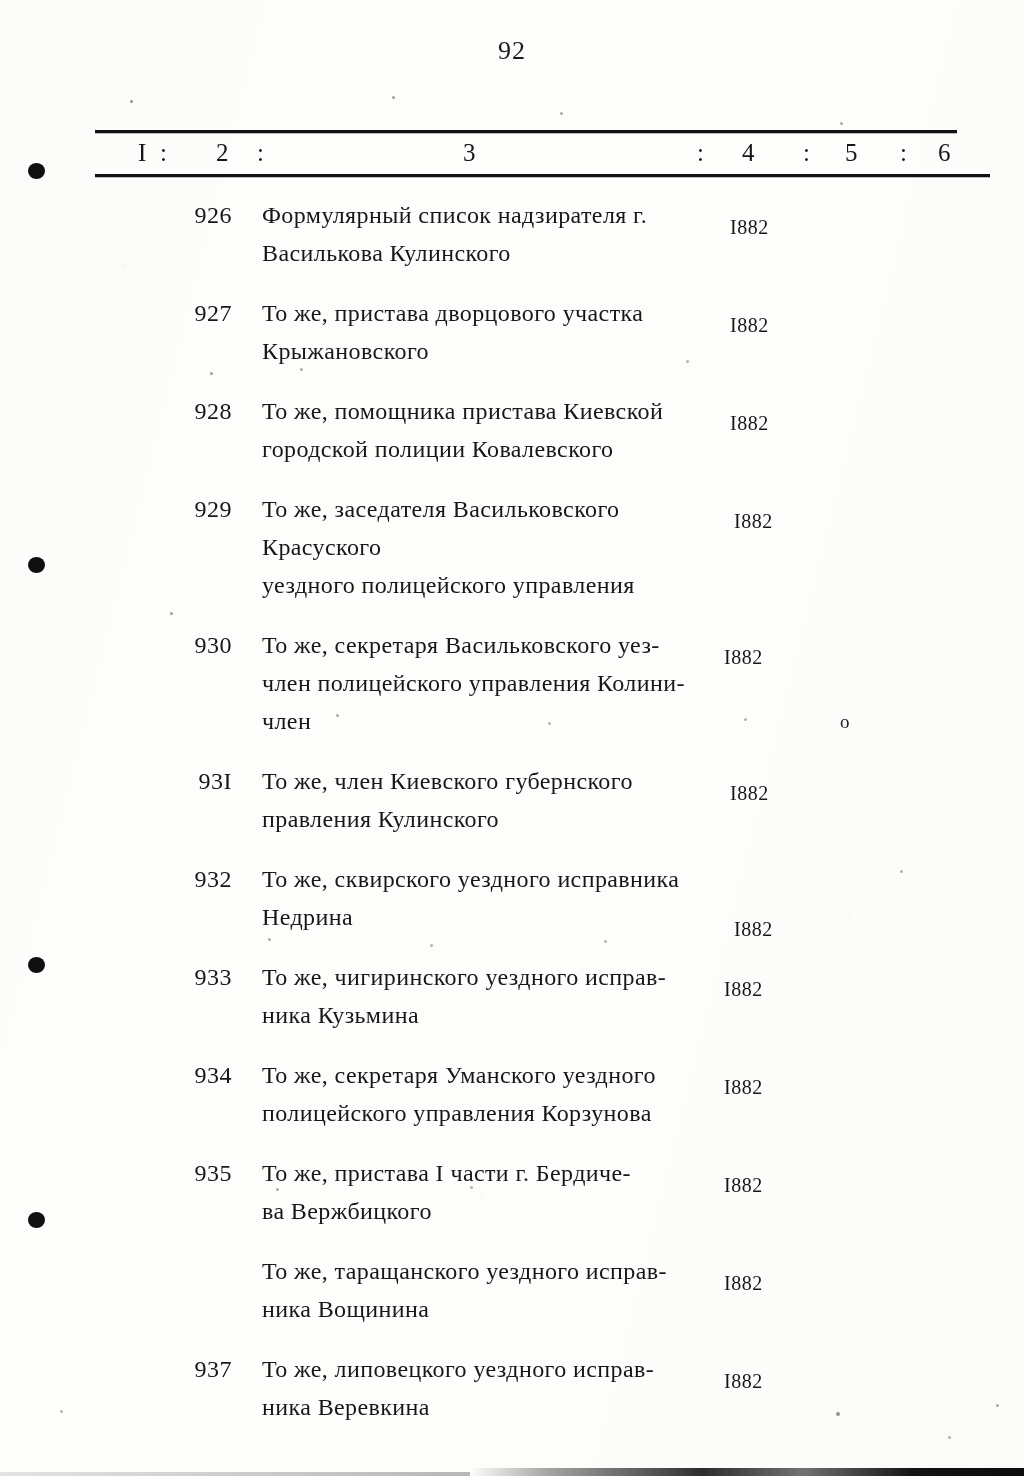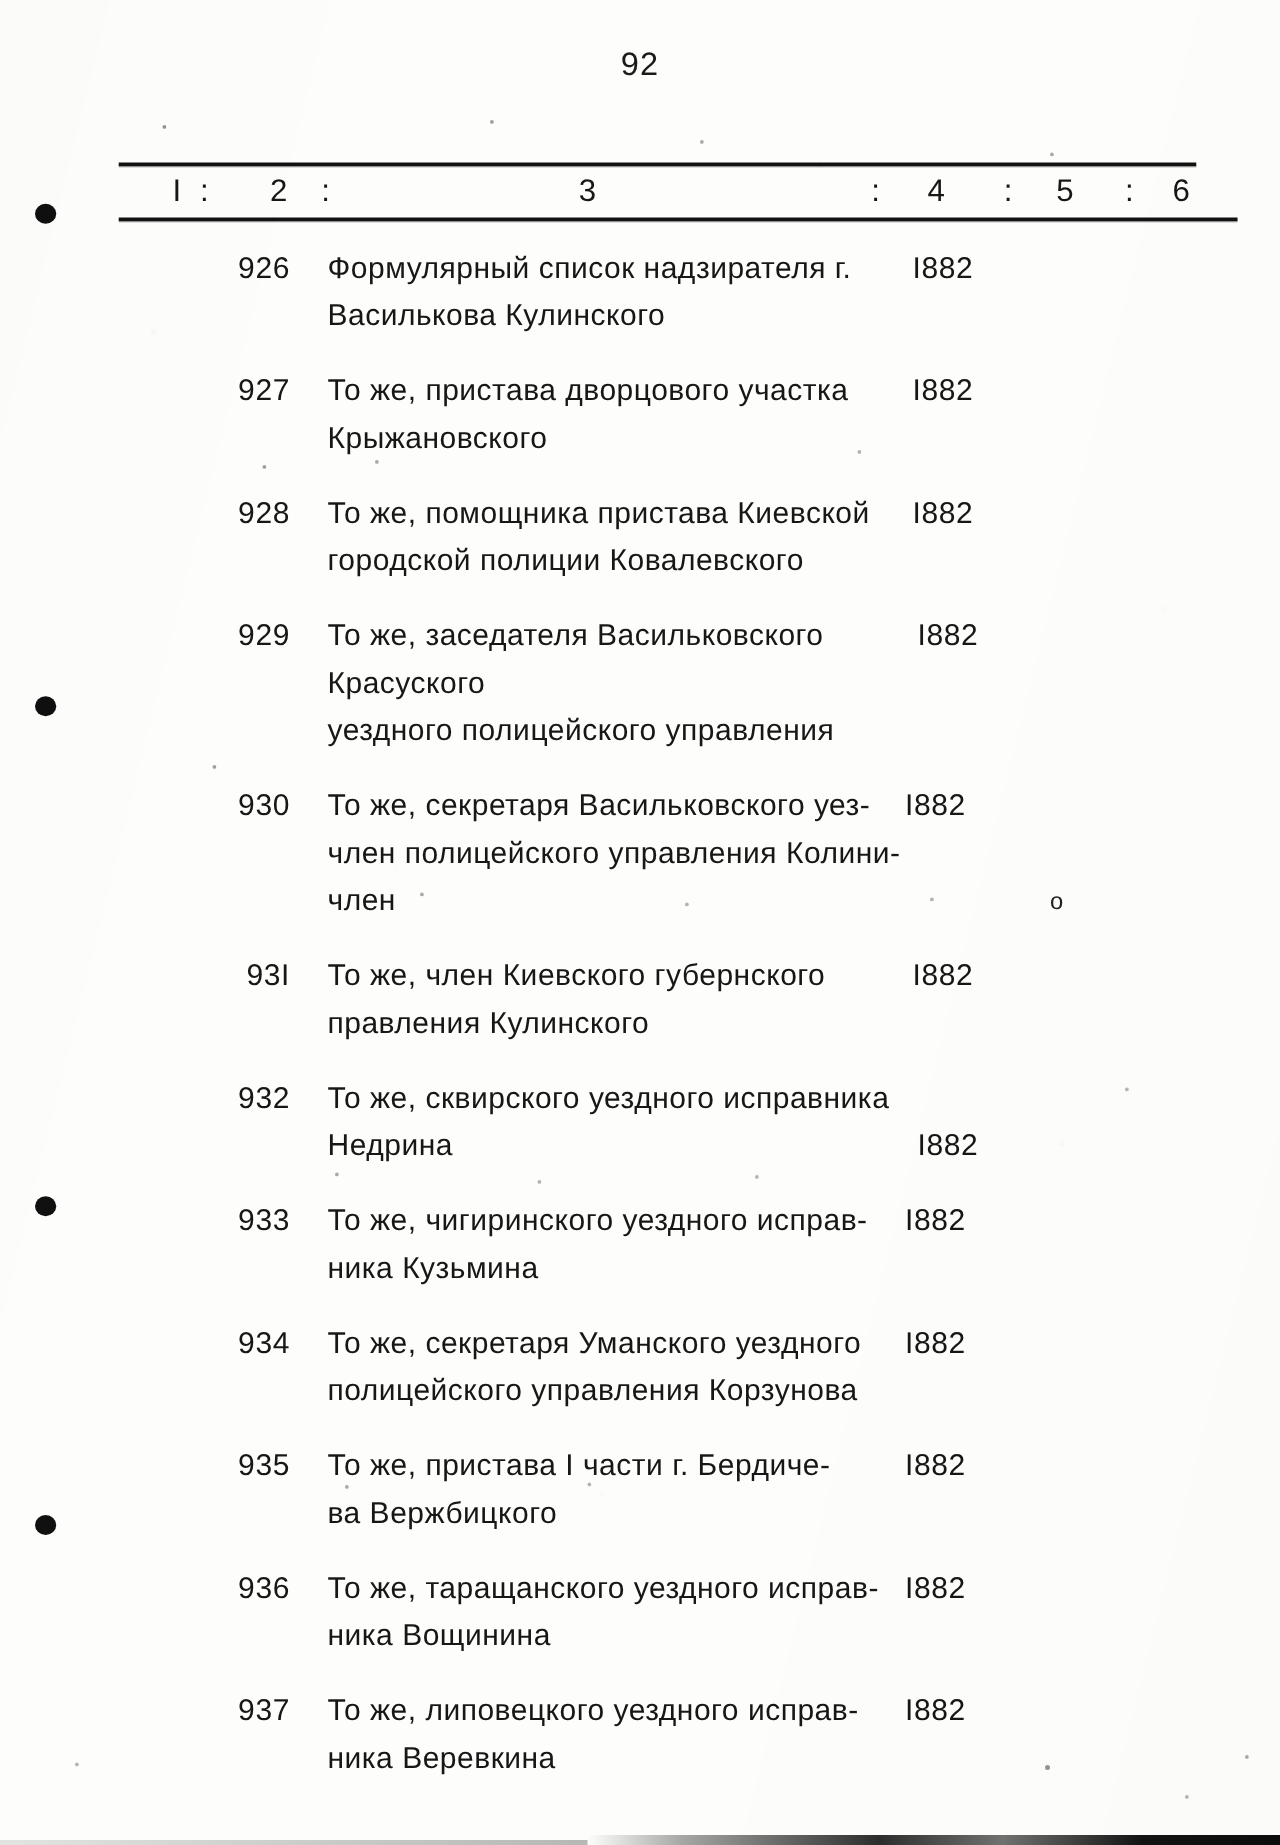--- a/index.html
+++ b/index.html
@@ -7,21 +7,21 @@
     padding: 0;
     background: #ffffff;
   }
 
   #page {
     position: relative;
     width: 1024px;
     height: 1476px;
     background: #fdfdfb;
     overflow: hidden;
-    font-family: Liberation Sans, sans-serif;
+    font-family: Liberation Serif, serif;
     color: #171717;
     
     box-sizing: border-box;
   }
 
   
   #grain {
     position: absolute;
     inset: 0;
     pointer-events: none;
@@ -131,22 +131,22 @@
     position: relative;
     font-size: 24px;
     line-height: 38px;
     letter-spacing: 0.4px;
     white-space: pre;
   }
 
   .year {
     position: absolute;
     left: 472px;
-    top: 0;
-    font-size: 24px;
+    top: 12px;
+    font-size: 20px;
     line-height: 38px;
     letter-spacing: 0.5px;
     white-space: pre;
   }
   
   .year.tight { left: 462px; }
   .year.tight2 { left: 468px; }
 
   
   .bind-dot {
@@ -294,21 +294,20 @@
         </div>
       </div>
       <div class="entry">
         <div class="entry-num">935</div>
         <div class="entry-body">
           <div class="eline">То же, пристава I части г. Бердиче-<span class="year tight">I882</span></div>
           <div class="eline">ва Вержбицкого</div>
         </div>
       </div>
       <div class="entry">
-        <div class="entry-num">936</div>
         <div class="entry-body">
           <div class="eline">То же, таращанского уездного исправ-<span class="year tight">I882</span></div>
           <div class="eline">ника Вощинина</div>
         </div>
       </div>
       <div class="entry">
         <div class="entry-num">937</div>
         <div class="entry-body">
           <div class="eline">То же, липовецкого уездного исправ-<span class="year tight">I882</span></div>
           <div class="eline">ника Веревкина</div>

